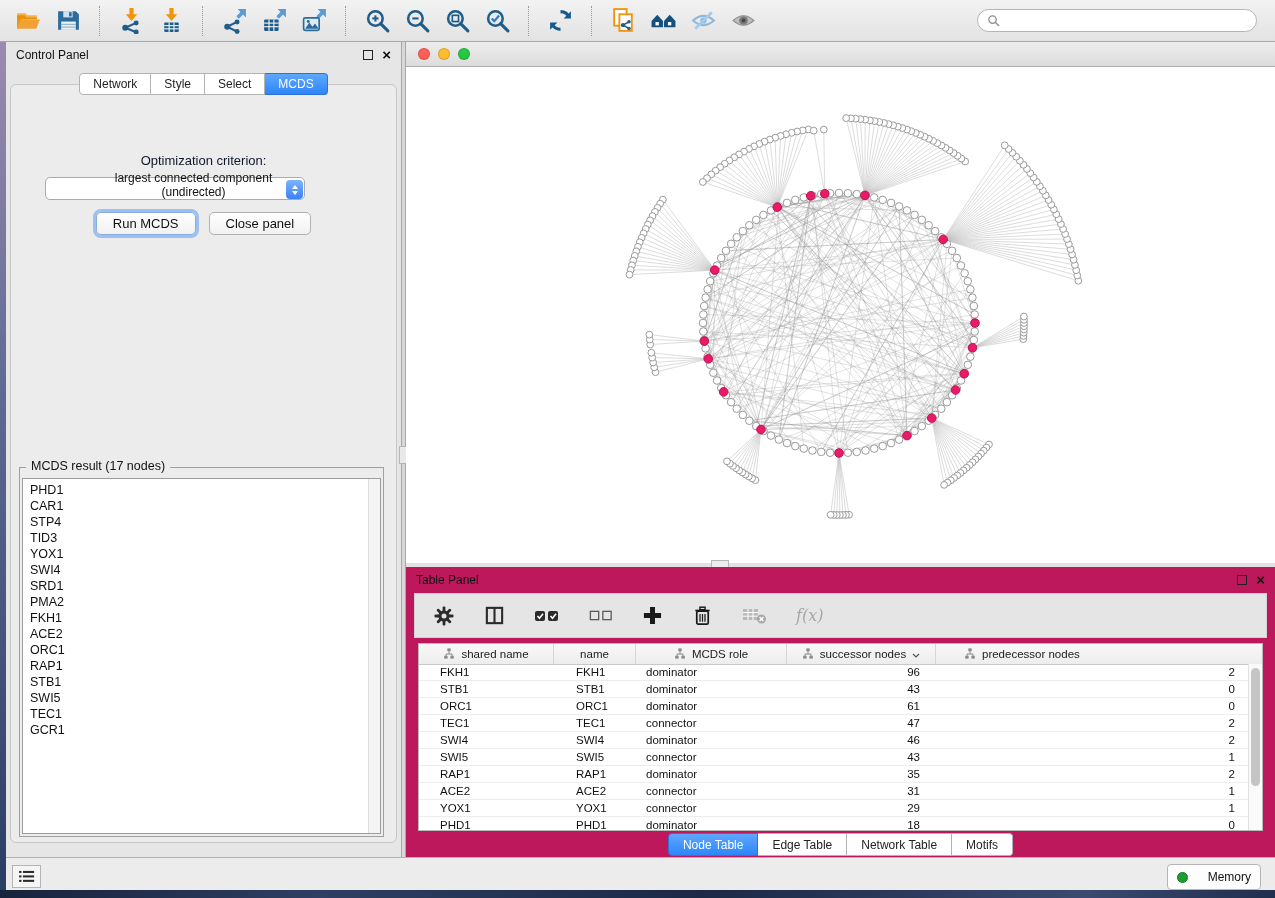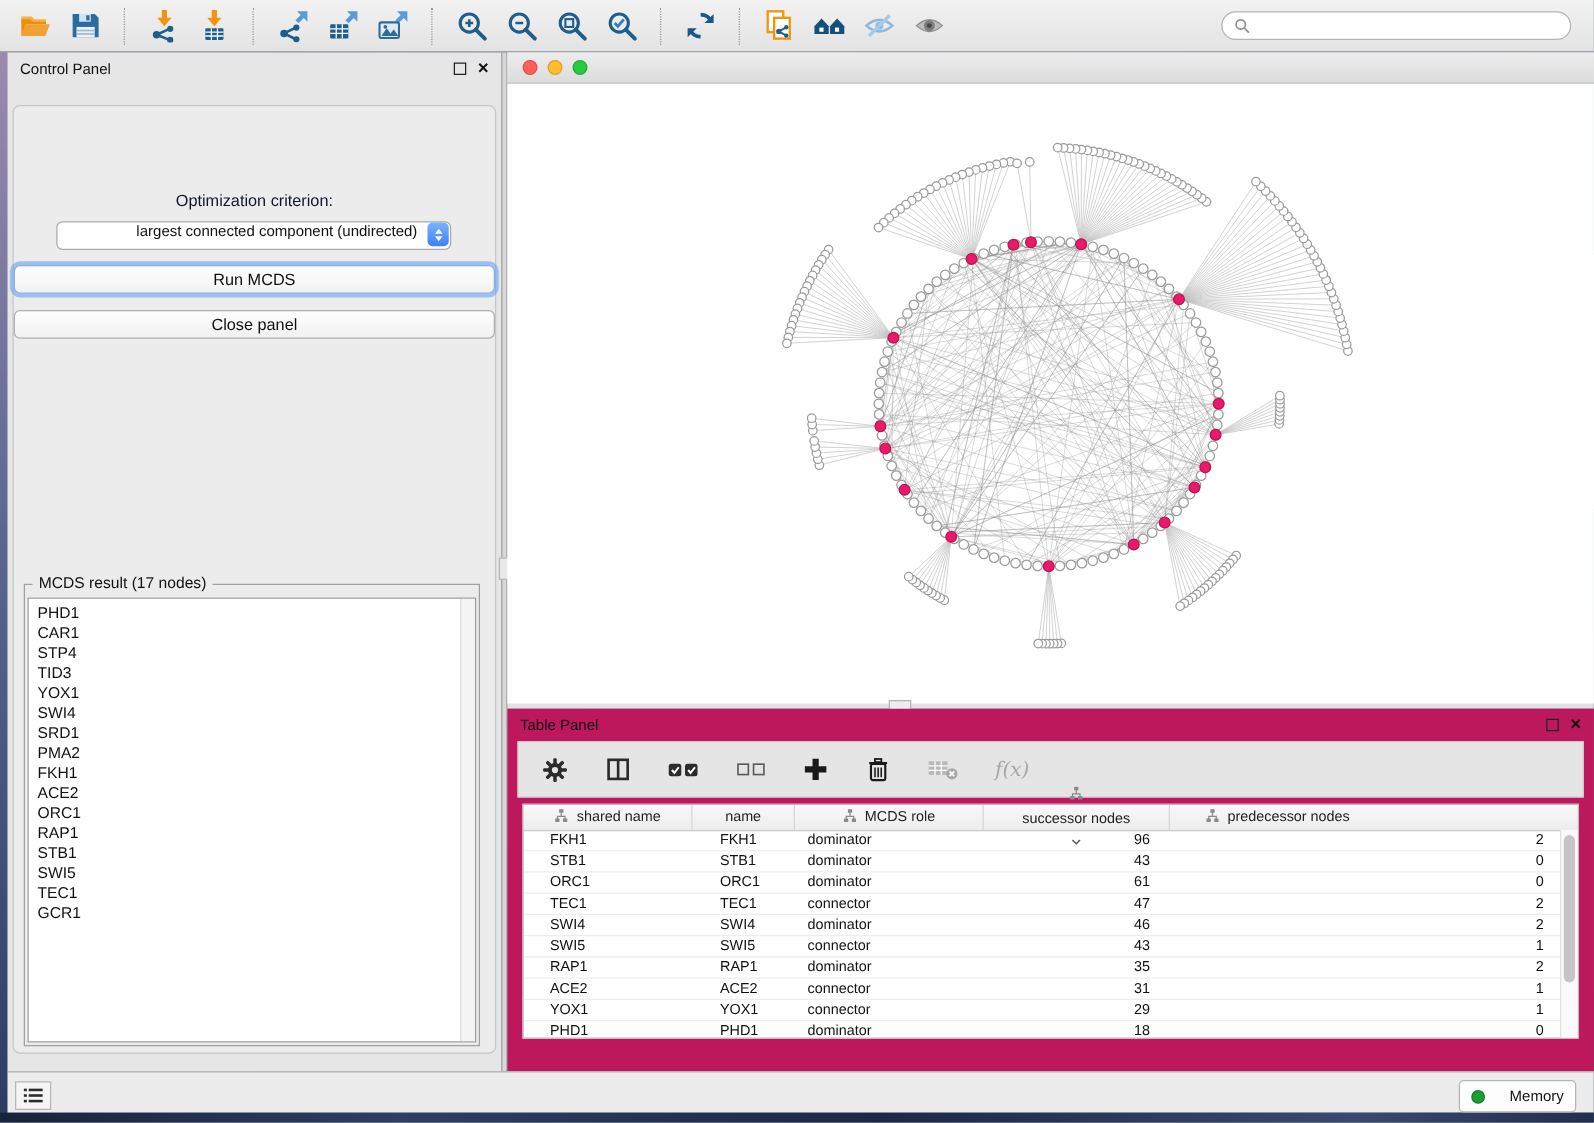--- a/index.html
+++ b/index.html
@@ -33,29 +33,29 @@
   
   .control-panel{position:absolute;left:6px;top:42px;width:395px;height:815px;background:#e6e6e6;}
   .cp-tabs{position:absolute;left:0;top:31px;width:100%;display:flex;justify-content:center;z-index:3;}
   .tab{background:#fff;border:1px solid #b3b3b3;border-left:none;padding:3px 13px;font-size:12px;color:#222;}
   .tab:first-child{border-left:1px solid #b3b3b3;border-radius:4px 0 0 4px;}
   .tab:last-child{border-radius:0 4px 4px 0;}
   .tab.active{background:linear-gradient(#5fa7fe,#2d86fb);border-color:#2d74d9;color:#fff;}
   .cp-content{position:absolute;left:4px;right:4px;top:42px;bottom:14px;background:#ececec;
     border:1px solid #c6c6c6;border-radius:6px;z-index:1;}
   .opt-label{position:absolute;left:0;right:0;top:68px;text-align:center;font-size:13px;color:#0f172a;}
-  .combo{position:absolute;left:34px;width:316px;top:92px;height:23px;background:#fff;border:1px solid #ababab;
-    border-radius:5px;display:flex;align-items:flex-start;box-sizing:border-box;padding-left:41px;}
+  .combo{position:absolute;left:34px;width:260px;top:92px;height:23px;background:#fff;border:1px solid #ababab;
+    border-radius:5px;display:flex;align-items:flex-end;box-sizing:border-box;padding-left:41px;}
   .combo-text{flex:1;text-align:center;font-size:12px;color:#111;padding-left:14px;}
   .combo-stepper{width:17px;height:19px;margin-right:1px;border-radius:4px;
     background:linear-gradient(#7db3fb,#3b82f7);display:flex;flex-direction:column;
     align-items:center;justify-content:center;gap:2px;flex:0 0 auto;}
   .tri-up{width:0;height:0;border-left:3.5px solid transparent;border-right:3.5px solid transparent;border-bottom:4px solid #fff;}
   .tri-dn{width:0;height:0;border-left:3.5px solid transparent;border-right:3.5px solid transparent;border-top:4px solid #fff;}
-  .btn-row{position:absolute;left:0;right:0;top:127px;display:flex;justify-content:center;gap:13px;flex-direction:column;}
+  .btn-row{position:absolute;left:0;right:0;top:127px;display:flex;justify-content:center;gap:13px;}
   .mac-btn{background:linear-gradient(#ffffff,#f1f1f1);border:1px solid #b0b0b0;border-radius:5px;
     padding:3px 16px;font-size:13px;color:#111;}
   .mac-btn.focus{box-shadow:0 0 0 3px rgba(105,162,245,.6);border-color:#86aede;}
   .groupbox{position:absolute;left:8px;right:12px;top:382px;bottom:5px;border:1px solid #a0a0a0;}
   .groupbox-legend{position:absolute;top:-9px;left:6px;background:#ececec;padding:0 5px;font-size:12.5px;color:#111;}
   .mcds-list{position:absolute;left:2px;right:2px;top:10px;bottom:2px;background:#fff;border:1px solid #9c9c9c;overflow:hidden;}
   .mcds-list ul{list-style:none;margin:0;padding:3px 0 0 7px;}
   .mcds-list li{font-size:12.5px;line-height:16px;color:#111;}
   .list-scroll{position:absolute;right:0;top:0;bottom:0;width:11px;background:#f4f4f4;border-left:1px solid #ddd;}
 
@@ -82,21 +82,21 @@
   .table-panel{position:absolute;left:406px;top:567px;width:869px;height:290px;background:#be185d;}
   .tp-toolbar{position:absolute;left:8px;right:8px;top:26px;height:45px;background:#e5e5e5;
     border:1px solid #d2d2d2;display:flex;align-items:center;gap:29px;padding:0 18px;box-sizing:border-box;}
   .tp-toolbar .ticon{display:flex;align-items:center;justify-content:center;}
   .fx-label{font-family:"DejaVu Serif",serif;font-style:italic;font-size:16px;color:#a6a6a6;}
 
   .tbl{position:absolute;left:12px;right:12px;top:76px;height:188px;background:#fff;border:1px solid #b8b8b8;box-sizing:border-box;}
   .tbl-head{height:20px;background:linear-gradient(#f8f8f8,#ededed);border-bottom:1px solid #c9c9c9;display:flex;}
   .hcell{display:flex;align-items:center;justify-content:center;gap:6px;font-size:11.5px;color:#222;
     border-right:1px solid #d6d6d6;box-sizing:border-box;flex:0 0 auto;}
-  .hcell.col0{width:135px;} .hcell.col1{width:82px;} .hcell.col2{width:151px;} .hcell.col3{width:149px;flex-direction:column;}
+  .hcell.col0{width:135px;} .hcell.col1{width:82px;} .hcell.col2{width:151px;} .hcell.col3{width:149px;}
   .hcell.col4{flex:1 1 auto;justify-content:flex-start;padding-left:28px;border-right:none;}
   .tbl-body{position:absolute;left:0;right:13px;top:20px;bottom:0;overflow:hidden;}
   .trow{height:16px;display:flex;align-items:center;border-bottom:1px solid #ededed;font-size:11.5px;color:#111;}
   .tcell{box-sizing:border-box;flex:0 0 auto;overflow:hidden;white-space:nowrap;}
   .tcell.col0{width:135px;padding-left:21px;} .tcell.col1{width:82px;padding-left:22px;}
   .tcell.col2{width:151px;padding-left:10px;} .tcell.col3{width:149px;text-align:right;padding-right:16px;}
   .tcell.col4{flex:1 1 auto;text-align:right;padding-right:14px;}
   .tbl-scroll{position:absolute;right:0;top:20px;bottom:0;width:13px;background:#fafafa;border-left:1px solid #e0e0e0;}
   .tbl-thumb{position:absolute;left:2px;right:2px;top:4px;height:118px;background:#c5c5c5;border-radius:5px;}
 
@@ -277,20 +277,26 @@
 <div class="wall-left"></div>
 <div class="wall-bottom"></div>
 
 <div class="control-panel">
   <div class="panel-header">
     <span>Control Panel</span>
     <span class="win-btns">
       <span class="float-box"></span>
       <span class="close-x">×</span>
     </span>
+  </div>
+  <div class="cp-tabs">
+    <div class="tab">Network</div>
+    <div class="tab">Style</div>
+    <div class="tab">Select</div>
+    <div class="tab active">MCDS</div>
   </div>
   <div class="cp-content">
     <div class="opt-label">Optimization criterion:</div>
     <div class="combo">
       <span class="combo-text">largest connected component (undirected)</span>
       <span class="combo-stepper">
           <span class="tri-up"></span>
           <span class="tri-dn"></span>
         </span>
     </div>
@@ -1244,20 +1250,26 @@
           <div class="tcell col2">dominator</div>
           <div class="tcell col3">18</div>
           <div class="tcell col4">0</div>
         </div>
       </div>
     <div class="tbl-scroll">
       <div class="tbl-thumb"></div>
     </div>
   </div>
 
+  <div class="tp-tabs">
+    <div class="tab active">Node Table</div>
+    <div class="tab">Edge Table</div>
+    <div class="tab">Network Table</div>
+    <div class="tab">Motifs</div>
+  </div>
 </div>
 
 <div class="status-bar">
   <div class="sb-left-btn">
     <svg width="17" height="13" viewBox="0 0 18 14">
         <g fill="#2b2b2b">
           <rect x="1" y="1" width="2.6" height="2.2"></rect>
           <rect x="1" y="5.8" width="2.6" height="2.2"></rect>
           <rect x="1" y="10.6" width="2.6" height="2.2"></rect>
           <rect x="5.2" y="1" width="12" height="2.2"></rect>

